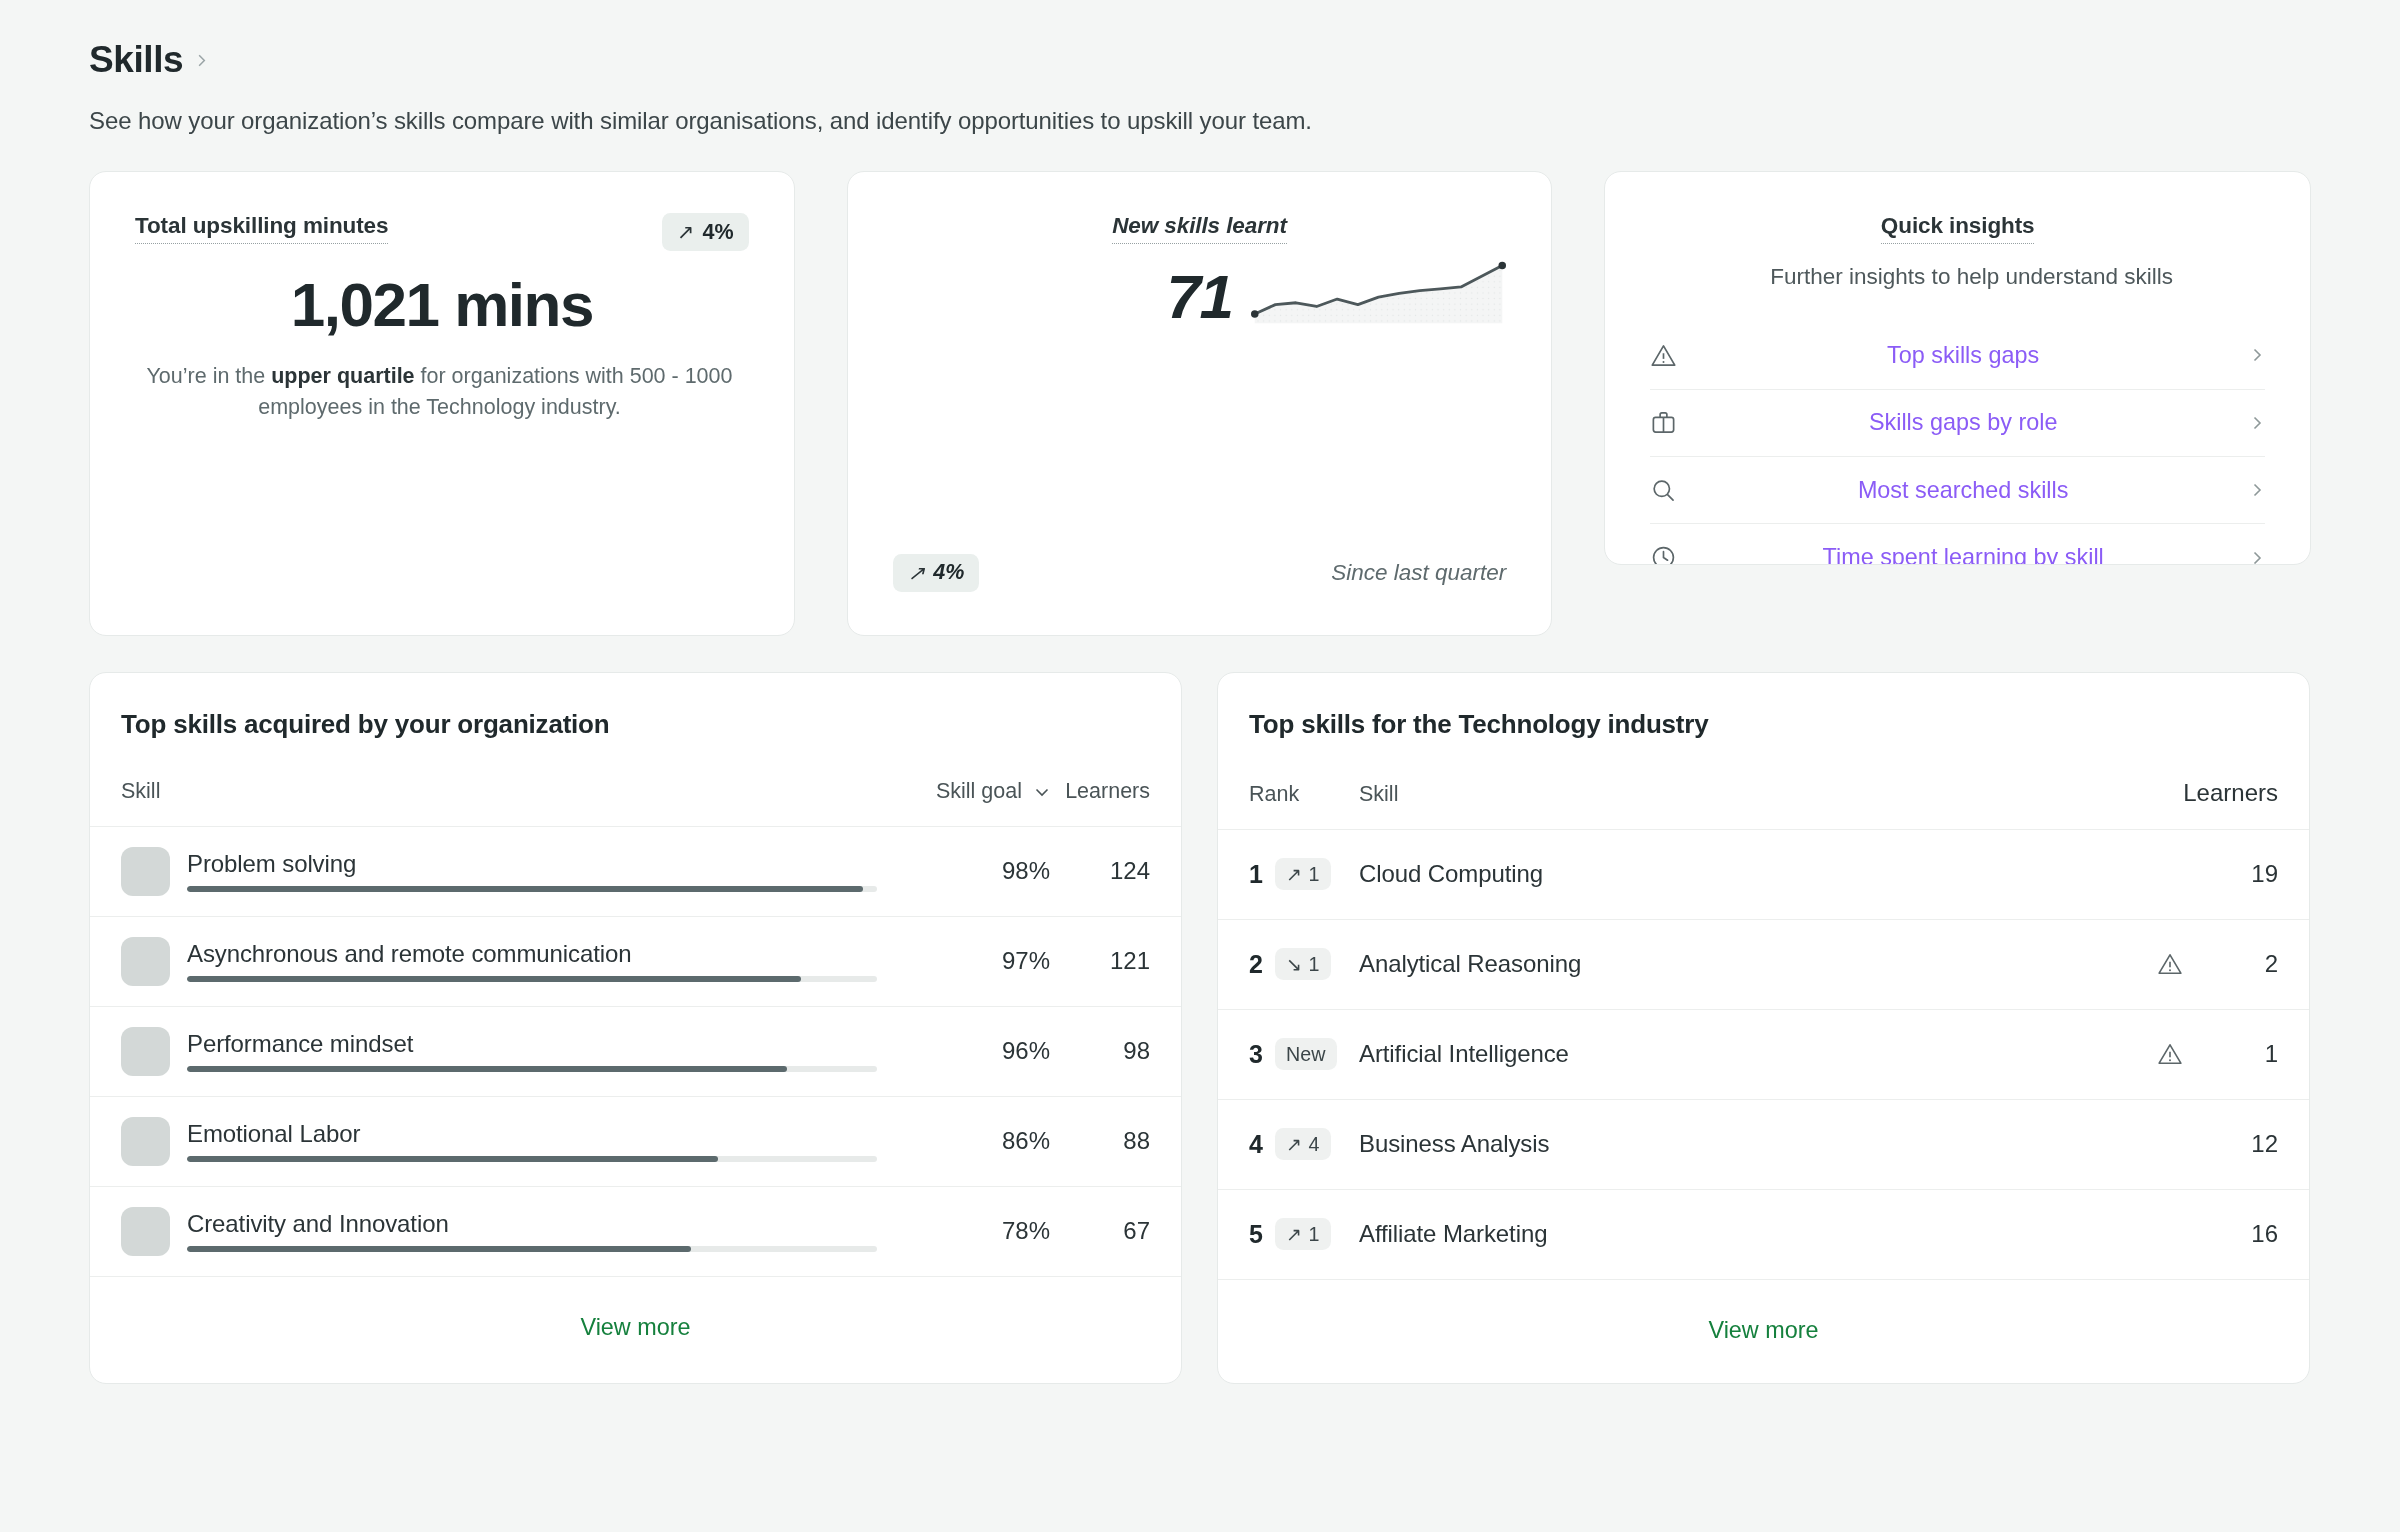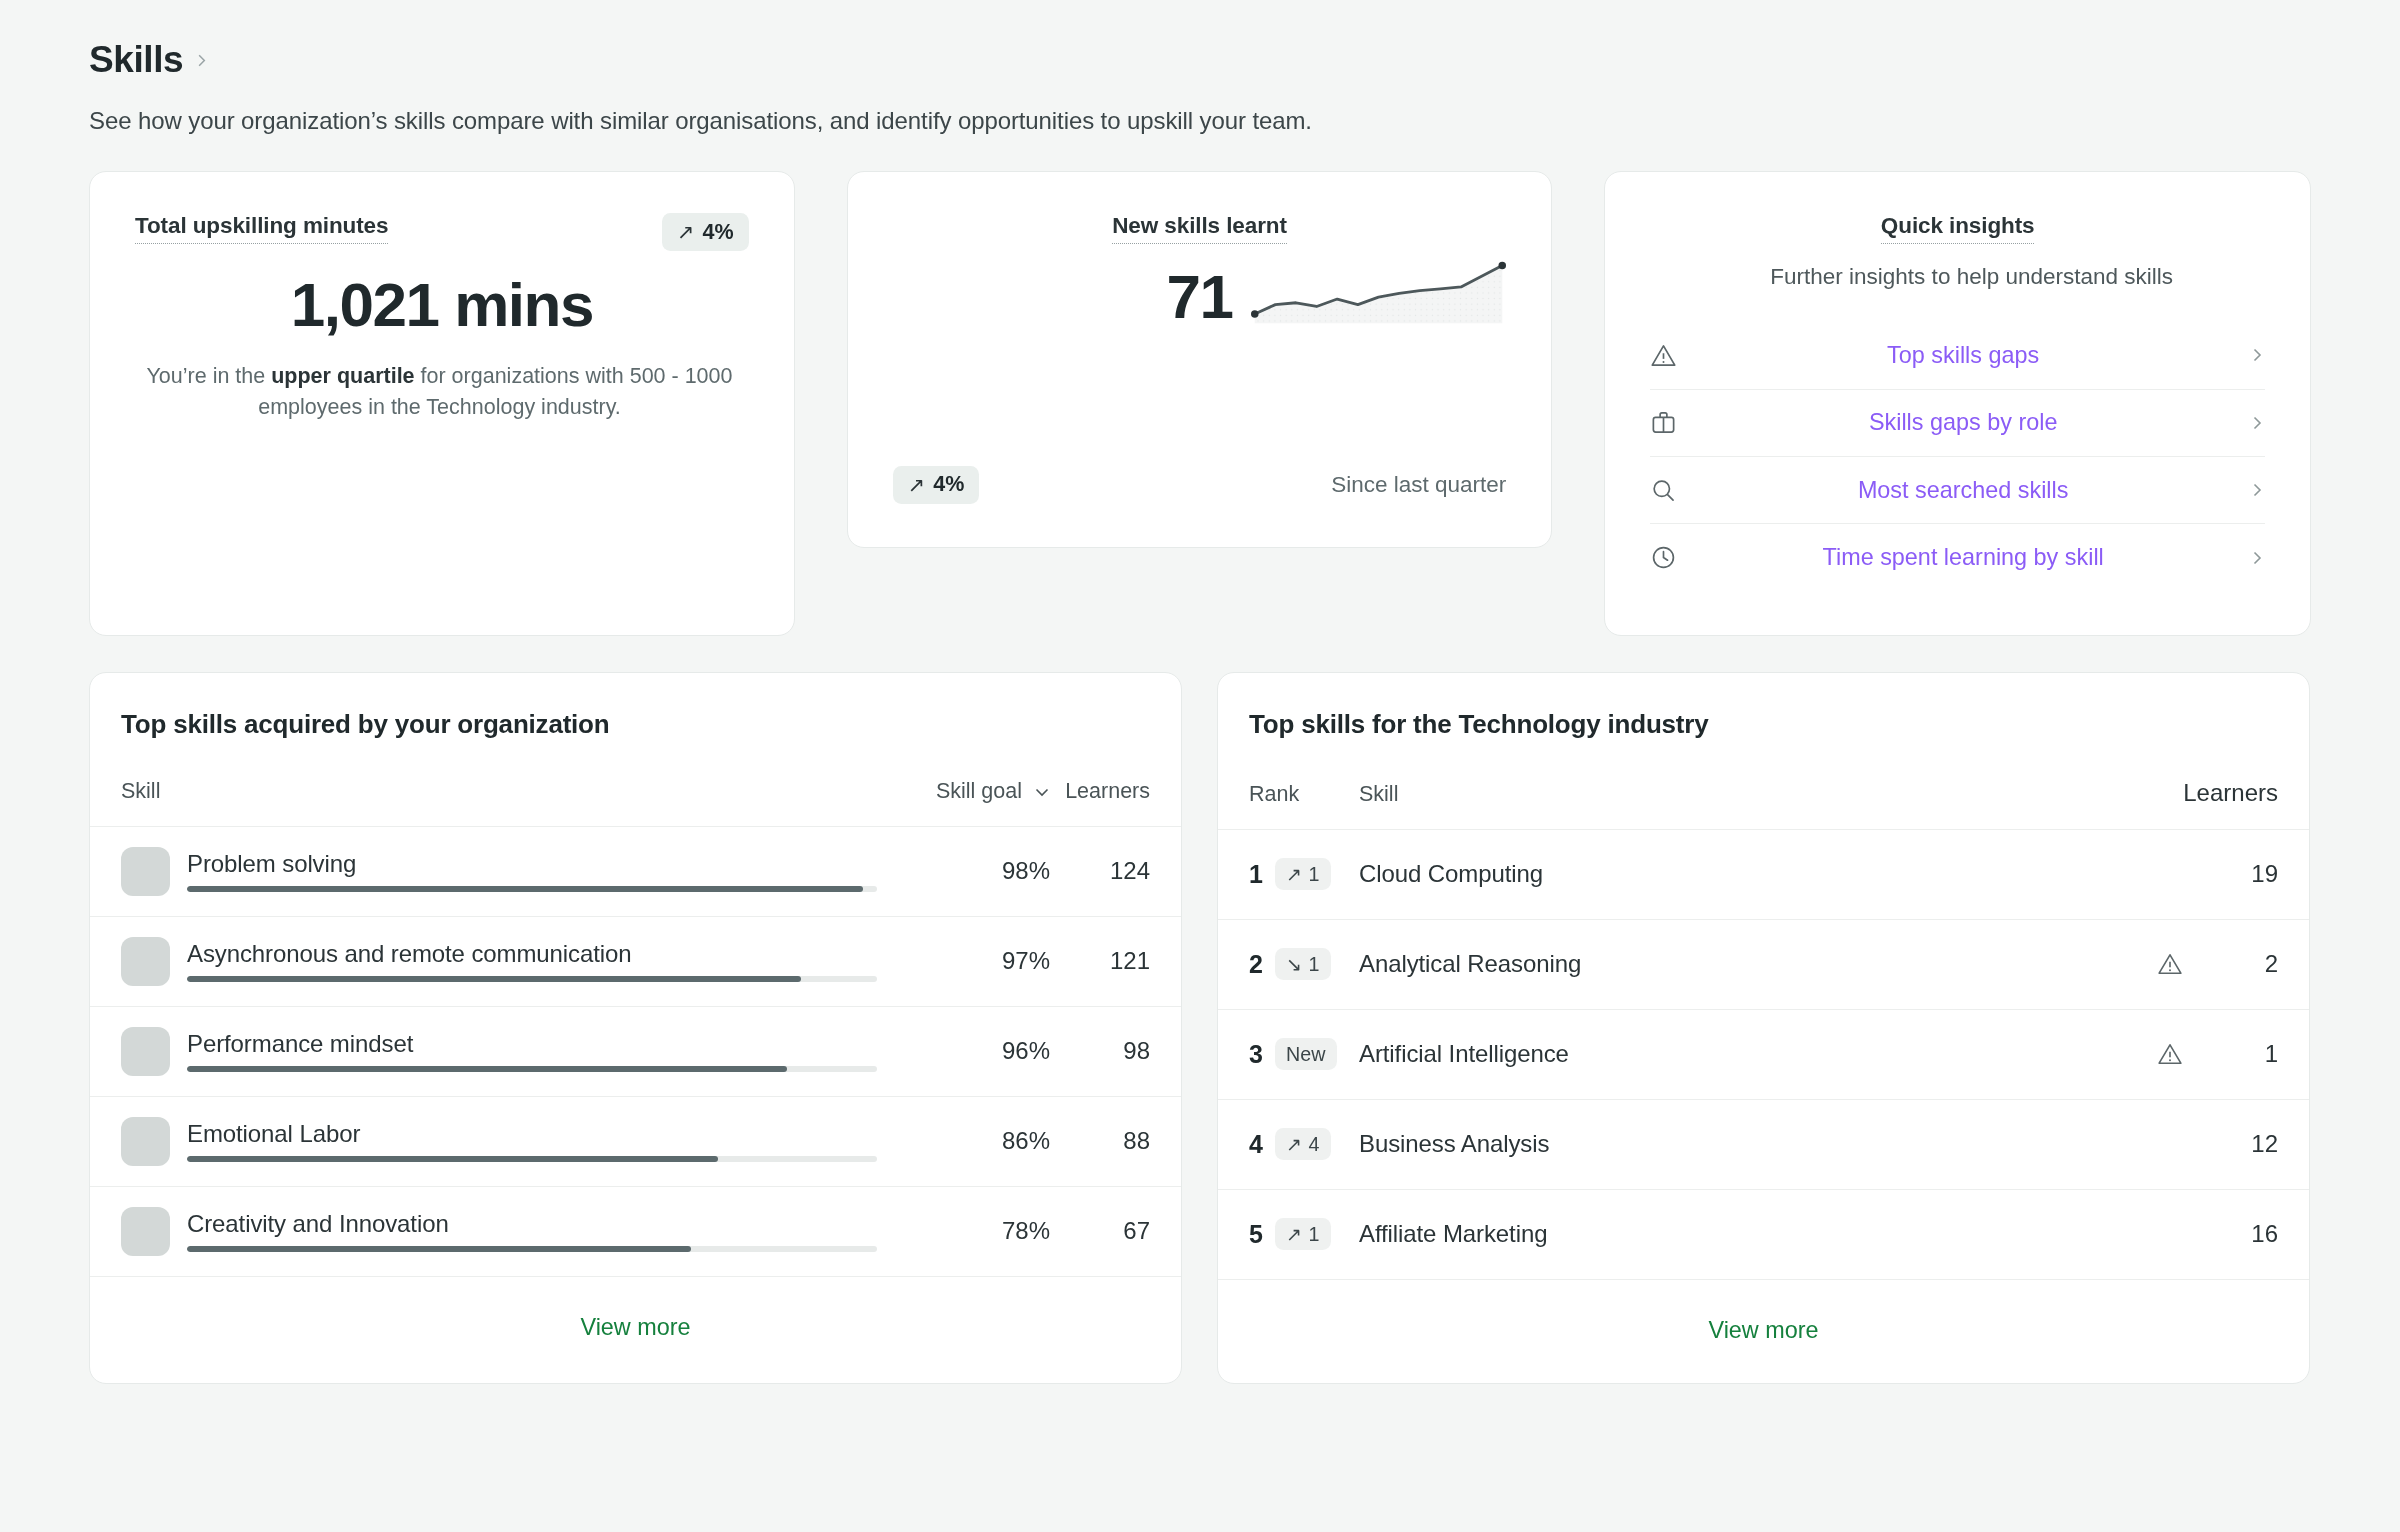--- a/index.html
+++ b/index.html
@@ -21,22 +21,22 @@
   
   .cards-row { display: flex; gap: 52px; margin-top: 36px; text-align: center; }
   .card {
     background: #ffffff;
     border: 0.9px solid #e6eae9;
     border-radius: 17px;
     position: relative;
     overflow: hidden;
   }
   .card-1 { width: 720px; height: 465px; }
-  .card-2 { width: 720px; height: 377px; }
-  .card-3 { width: 721px; height: 465px; }
+  .card-2 { width: 720px; height: 465px; font-style: italic; }
+  .card-3 { width: 721px; height: 394px; }
 
   .card-pad { padding: 41px 45px 0 45px; }
 
   .kpi-head { display: flex; align-items: flex-start; justify-content: space-between; }
   .kpi-label {
     font-size: 22.5px; font-weight: 700; color: #2b3437;
     border-bottom: 1.9px dotted #97a1a3; padding-bottom: 3.7px; display: inline-block;
     letter-spacing: -0.1px;
   }
   .kpi-value { font-size: 62px; font-weight: 700; letter-spacing: -1.5px; margin-top: 20.6px; color: #20292c; line-height: 1.05; }

